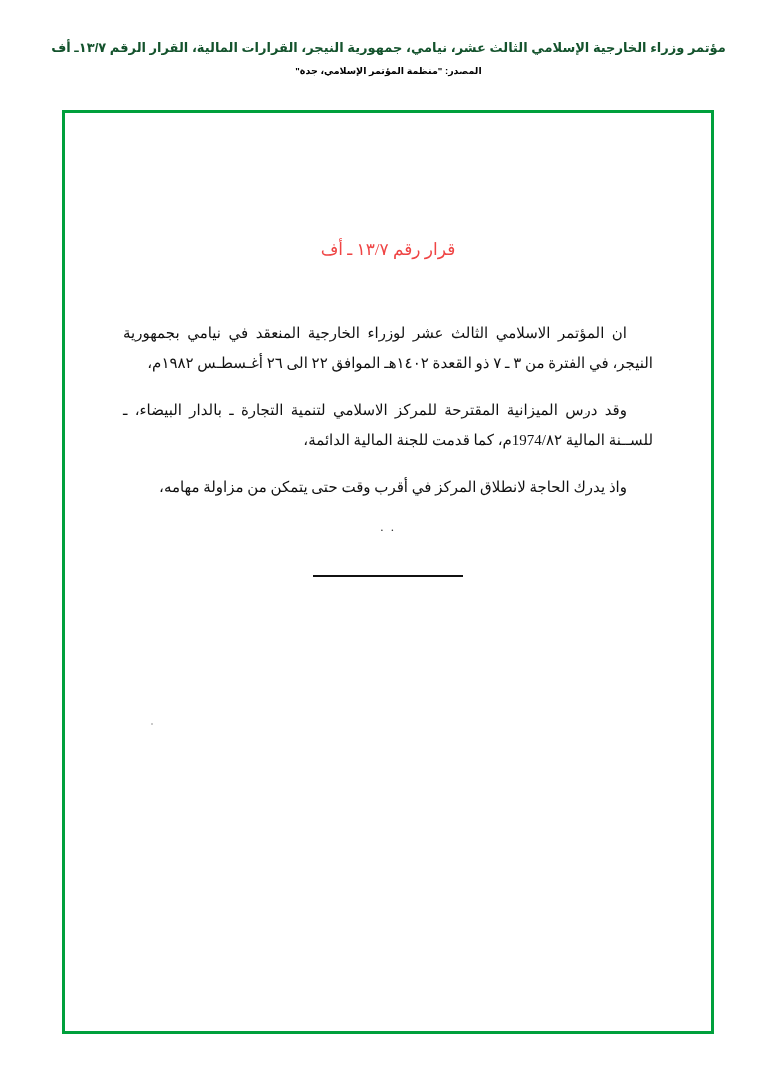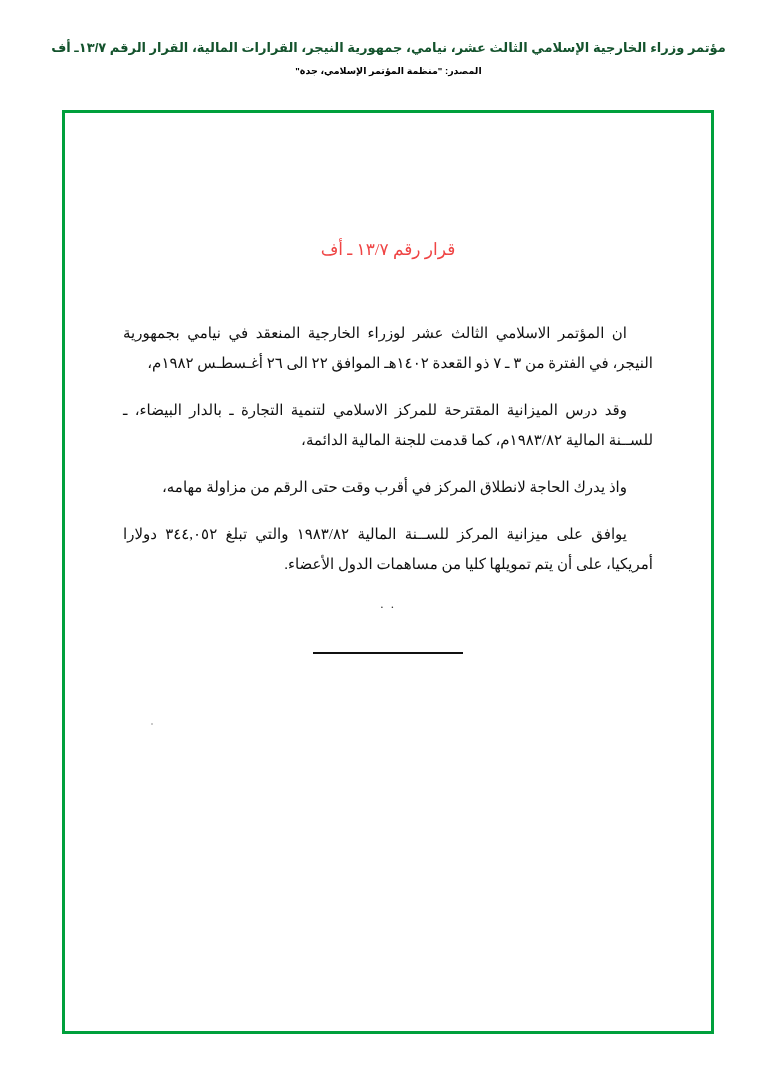--- a/index.html
+++ b/index.html
@@ -139,23 +139,22 @@
 
   <div class="frame">
     <div class="frame-inner">
 
       <div class="title-block">
         <div class="title-line">قرار رقم ١٣/٧ ـ أف</div>
       </div>
 
       <div class="body-block">
         <p class="para indent">ان المؤتمر الاسلامي الثالث عشر لوزراء الخارجية المنعقد في نيامي بجمهورية النيجر، في الفترة من ٣ ـ ٧  ذو القعدة ١٤٠٢هـ الموافق ٢٢ الى ٢٦ أغـسطـس ١٩٨٢م،</p>
-        <p class="para indent">وقد درس الميزانية المقترحة للمركز الاسلامي لتنمية التجارة ـ بالدار البيضاء، ـ للســنة المالية ١٩٨٣/٨٢م، كما قدمت للجنة المالية الدائمة،</p>
-        <p class="para indent">واذ يدرك الحاجة لانطلاق المركز في أقرب وقت حتى الرقم من مزاولة مهامه،</p>
-        <p class="para indent">يوافق على ميزانية المركز للســنة المالية ١٩٨٣/٨٢ والتي تبلغ ٣٤٤,٠٥٢ دولارا أمريكيا، على أن يتم تمويلها كليا من مساهمات الدول الأعضاء.</p>
+        <p class="para indent">وقد درس الميزانية المقترحة للمركز الاسلامي لتنمية التجارة ـ بالدار البيضاء، ـ للســنة المالية 1974/٨٢م، كما قدمت للجنة المالية الدائمة،</p>
+        <p class="para indent">واذ يدرك الحاجة لانطلاق المركز في أقرب وقت حتى يتمكن من مزاولة مهامه،</p>
         <div class="dots-mark">. .</div>
       </div>
 
       <div class="rule-wrap">
         <span class="rule"></span>
       </div>
 
       <span class="speck" style="left:86px; top:610px; width:2px; height:2px;"></span>
       <span class="speck" style="left:520px; top:300px; width:2px; height:2px;"></span>
     </div>

